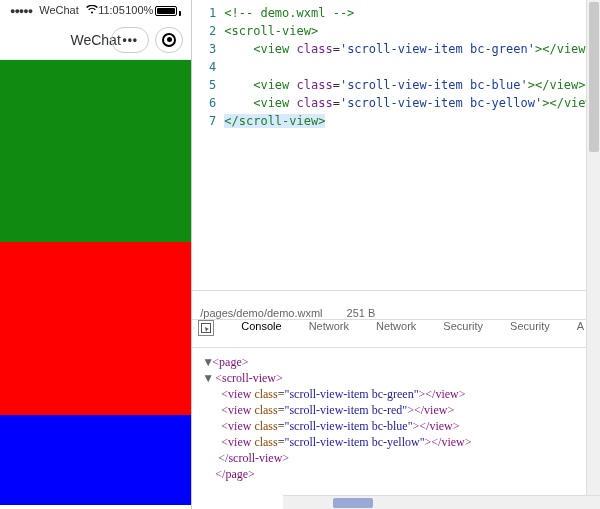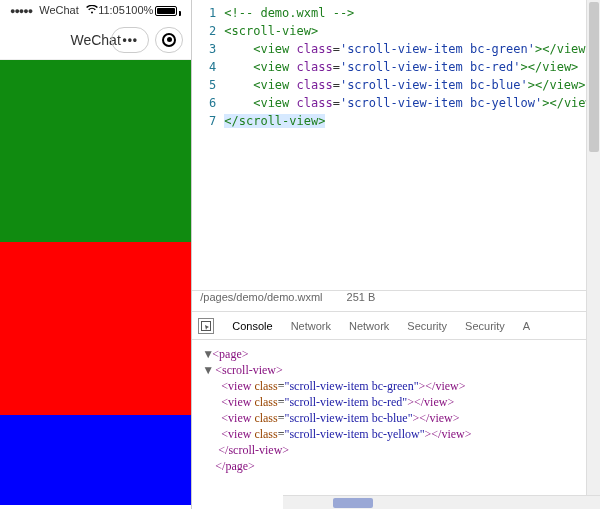--- a/index.html
+++ b/index.html
@@ -26,22 +26,22 @@
 .bc-green{background:#108b10;height:182px}
 .bc-red{background:#ff0000;height:173px}
 .bc-blue{background:#0000ff;height:90px}
 .right-pane{flex:1;display:flex;flex-direction:column;background:#fff}
 .code-editor{flex:0 0 290px;padding:4px 0;font-family:Consolas,Menlo,monospace;font-size:12px;line-height:18px;overflow:hidden}
 .code-line{display:flex}
 .gutter{width:32px;text-align:right;color:#237893;padding-right:8px;user-select:none}
 .code{white-space:pre}
 .tok-tag{color:#1e7f1e}.tok-attr{color:#7a1f99}.tok-str{color:#1a3ea8}.tok-comment{color:#1e7f1e}
 .sel{background:#d6e9ff}
-.file-bar{height:22px;border-top:1px solid #ddd;border-bottom:1px solid #ddd;display:flex;align-items:flex-start;padding:0 8px;font-size:11px;color:#666;gap:24px}
-.tabs{height:28px;border-bottom:1px solid #ddd;display:flex;align-items:center;padding:0 6px;gap:18px;font-size:11px;color:#666}
+.file-bar{height:30px;border-top:1px solid #ddd;border-bottom:1px solid #ddd;display:flex;align-items:flex-end;padding:0 8px;font-size:11px;color:#666;gap:24px}
+.tabs{height:28px;border-bottom:1px solid #ddd;display:flex;align-items:flex-start;padding:0 6px;gap:27px;font-size:11px;color:#666}
 .tabs .active{color:#000}
 .tabs .tab-icon{width:16px;height:16px;border:1px solid #888;display:flex;align-items:center;justify-content:center;font-size:10px}
 .inspector{flex:1;padding:6px 10px;font-family:Liberation Serif, serif;font-size:12px;line-height:16px;color:#222;overflow:hidden}
 .ins-line{white-space:pre}
 .ins-tag{color:#881280}.ins-attr{color:#994500}.ins-str{color:#1a1aa6}
 .tri{color:#666;display:inline-block;width:10px}
 .bottom-scroll-track{position:absolute;bottom:0;right:0;height:14px;width:317px;background:#f0f0f0;border-top:1px solid #ddd}
 .bottom-scroll-thumb{height:10px;margin:2px;width:40px;background:#9aa8d6;border-radius:2px;margin-left:50px}
 .right-scroll-track{position:absolute;top:0;right:0;width:14px;height:495px;background:#f0f0f0;border-left:1px solid #ddd}
 .right-scroll-thumb{width:10px;margin:2px;height:150px;background:#c9c9c9;border-radius:2px}
@@ -99,21 +99,20 @@
         <div class="code-line">
           <div class="gutter">2</div>
           <div class="code"><span class="tok-tag">&lt;scroll-view&gt;</span></div>
         </div>
         <div class="code-line">
           <div class="gutter">3</div>
           <div class="code">    <span class="tok-tag">&lt;view</span> <span class="tok-attr">class</span>=<span class="tok-str">'scroll-view-item bc-green'</span><span class="tok-tag">&gt;&lt;/view&gt;</span></div>
         </div>
         <div class="code-line">
           <div class="gutter">4</div>
-          <div class="code">    <span class="tok-tag">&lt;view</span> <span class="tok-attr">class</span>=<span class="tok-str">'scroll-view-item bc-red'</span><span class="tok-tag">&gt;&lt;/view&gt;</span></div>
         </div>
         <div class="code-line">
           <div class="gutter">5</div>
           <div class="code">    <span class="tok-tag">&lt;view</span> <span class="tok-attr">class</span>=<span class="tok-str">'scroll-view-item bc-blue'</span><span class="tok-tag">&gt;&lt;/view&gt;</span></div>
         </div>
         <div class="code-line">
           <div class="gutter">6</div>
           <div class="code">    <span class="tok-tag">&lt;view</span> <span class="tok-attr">class</span>=<span class="tok-str">'scroll-view-item bc-yellow'</span><span class="tok-tag">&gt;&lt;/view&gt;</span></div>
         </div>
         <div class="code-line">

